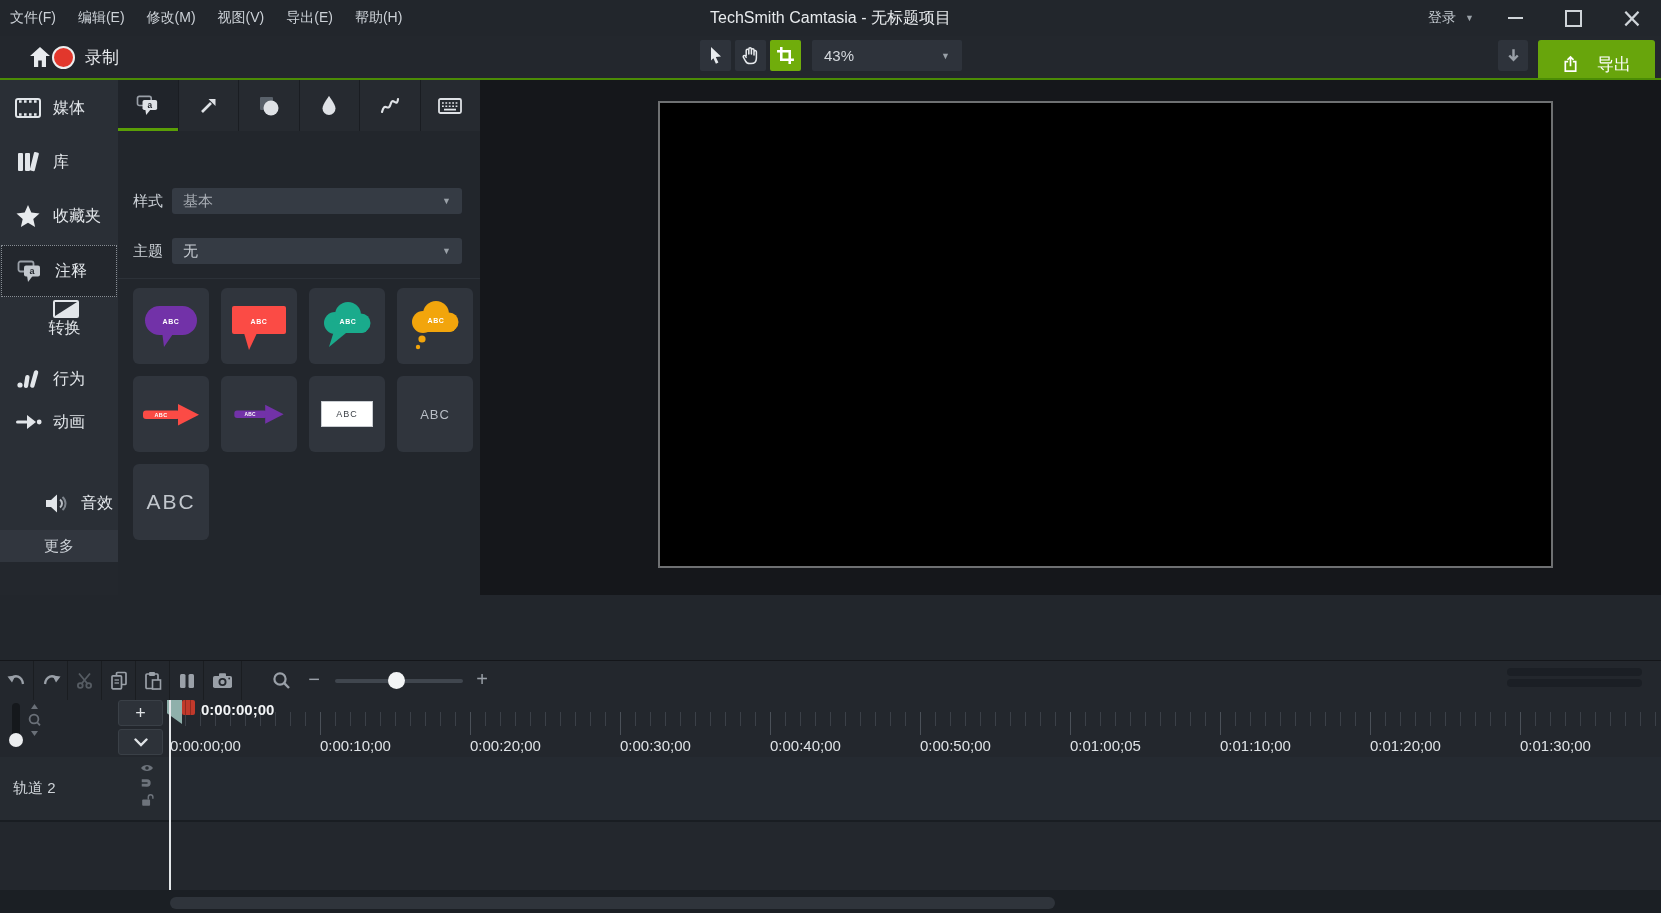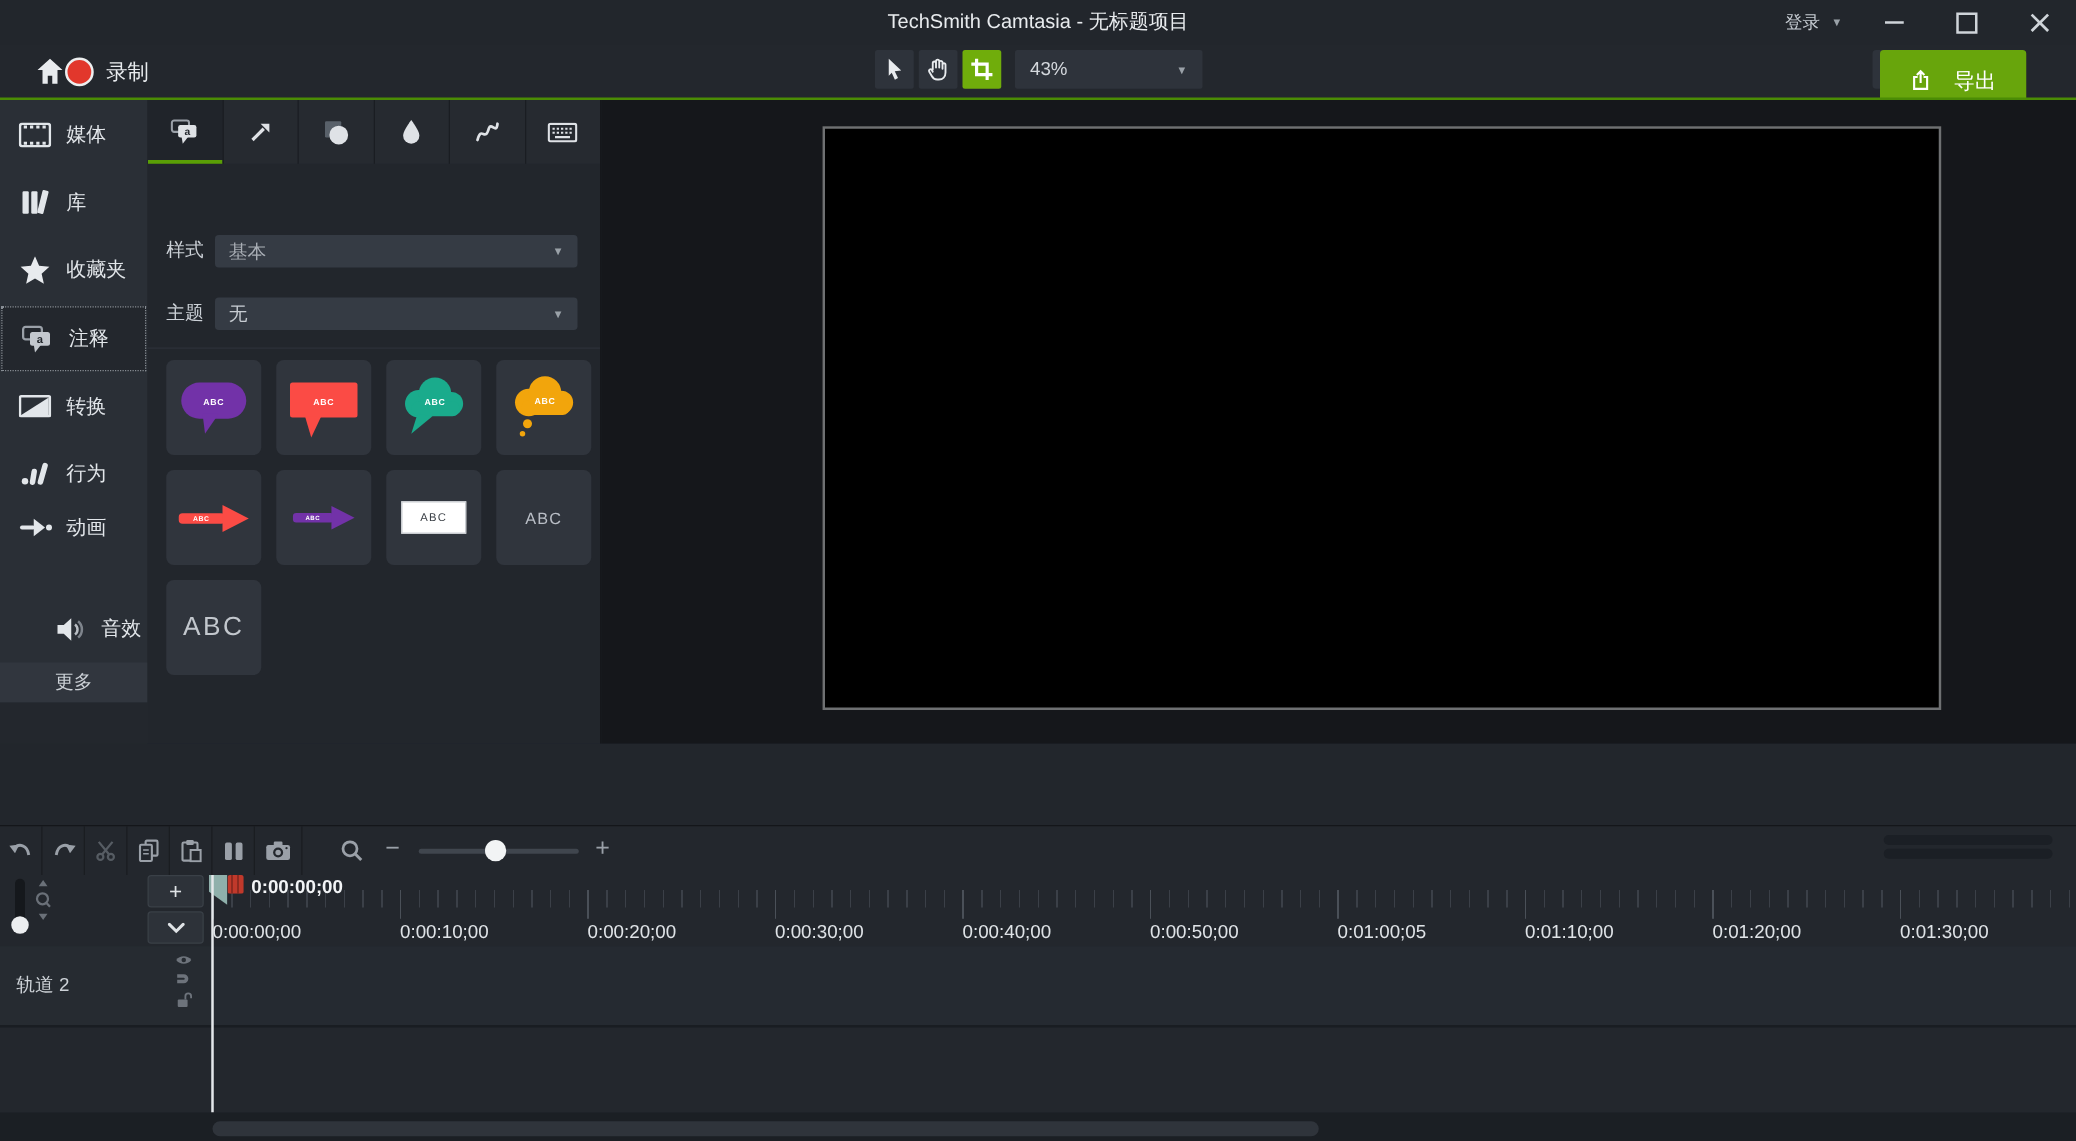--- a/index.html
+++ b/index.html
@@ -24,21 +24,21 @@
   .record-btn{position:absolute;left:52px;top:5px;height:32px;display:flex;align-items:center;gap:10px;}
   .record-dot{width:19px;height:19px;border-radius:50%;background:#e2372c;border:2px solid #eceeef;}
   .record-label{font-size:17px;color:#e8ebee;}
   .toolgrp{position:absolute;left:700px;top:4px;display:flex;gap:4px;}
   .toolbtn{width:31px;height:31px;background:#2e333b;border-radius:2px;display:flex;align-items:center;justify-content:center;}
   .toolbtn.active{background:#70ad0b;}
   .zoom-select{position:absolute;left:812px;top:4px;width:150px;height:31px;background:#2e333b;border-radius:2px;display:flex;align-items:center;font-size:15px;color:#d4d8dd;}
   .zoom-select .val{margin-left:12px;}
   .zoom-select .caret{margin-left:auto;margin-right:12px;}
   .dl-btn{position:absolute;left:1498px;top:4px;width:30px;height:31px;background:#2e333b;border-radius:3px;display:flex;align-items:center;justify-content:center;}
-  .export-btn{position:absolute;left:1504px;top:4px;width:117px;height:48px;background:#68a50c;border-radius:3px;display:flex;align-items:center;justify-content:center;gap:18px;color:#fff;font-size:17px;}
+  .export-btn{position:absolute;left:1538px;top:4px;width:117px;height:48px;background:#68a50c;border-radius:3px;display:flex;align-items:center;justify-content:center;gap:18px;color:#fff;font-size:17px;}
   .green-rule{position:absolute;left:0;top:78px;width:1661px;height:2px;background:#4b8c05;}
 
   
   .sidebar{position:absolute;left:0;top:80px;width:118px;height:515px;background:#2a2f36;}
   .side-item{position:absolute;left:0;width:118px;height:50px;display:flex;align-items:center;text-align:center;}
   .side-item .ic{width:28px;margin-left:14px;display:flex;justify-content:center;}
   .side-item .lb{margin-left:11px;font-size:16px;color:#e2e6ea;}
   .side-item.sel{left:1px;width:114px;background:#23272d;border:1px dotted #878d94;}
   .side-more{position:absolute;left:0;top:450px;width:118px;height:32px;background:#31363e;text-align:center;line-height:32px;font-size:15px;color:#ccd1d7;}
   .side-under{position:absolute;left:0;top:482px;width:118px;height:33px;background:#23272d;}
@@ -101,20 +101,28 @@
   .ph-line{position:absolute;left:169px;top:0;width:2px;height:190px;background:#e4e7ea;}
   .tl-bottom{position:absolute;left:0;top:190px;width:1661px;height:23px;background:#1b1f24;}
   .hscroll{position:absolute;left:170px;top:7px;width:885px;height:12px;background:#2f343b;border-radius:6px;}
 </style>
 </head>
 <body>
 
 <div class="app">
 
   <div class="titlebar">
+    <div class="menus">
+      <span>文件(F)</span>
+      <span>编辑(E)</span>
+      <span>修改(M)</span>
+      <span>视图(V)</span>
+      <span>导出(E)</span>
+      <span>帮助(H)</span>
+    </div>
     <div class="win-title">TechSmith Camtasia - 无标题项目</div>
     <div class="login">
       <span>登录</span>
       <span class="caret">▼</span>
     </div>
     <div class="win-btn" style="left:1493px;">
         <span class="min-glyph"></span>
       </div>
     <div class="win-btn" style="left:1551px;">
         <span class="max-glyph"></span>
@@ -202,21 +210,21 @@
       <span class="ic">
           <svg width="26" height="23" viewBox="0 0 26 23">
             <rect x="1.5" y="1.5" width="15" height="10" rx="2" fill="none" stroke="#9aa0a8" stroke-width="1.8"></rect>
             <rect x="7" y="5.5" width="16" height="11" rx="2" fill="#c3c8ce"></rect>
             <polygon points="10,15.5 16,15.5 11,22" fill="#c3c8ce"></polygon>
             <text x="15" y="14.3" font-size="9" font-weight="bold" fill="#22262c" text-anchor="middle" font-family="Liberation Sans,sans-serif">a</text>
           </svg>
         </span>
       <span class="lb">注释</span>
     </div>
-    <div class="side-item" style="top:220px;">
+    <div class="side-item" style="top:220px;flex-direction:column;">
       <span class="ic">
           <svg width="26" height="18" viewBox="0 0 26 18">
             <rect x="1" y="1" width="24" height="16" rx="1" fill="none" stroke="#e2e6ea" stroke-width="2"></rect>
             <polygon points="2,16 24,16 24,2" fill="#e2e6ea"></polygon>
           </svg>
         </span>
       <span class="lb">转换</span>
     </div>
     <div class="side-item" style="top:274px;">
       <span class="ic">

